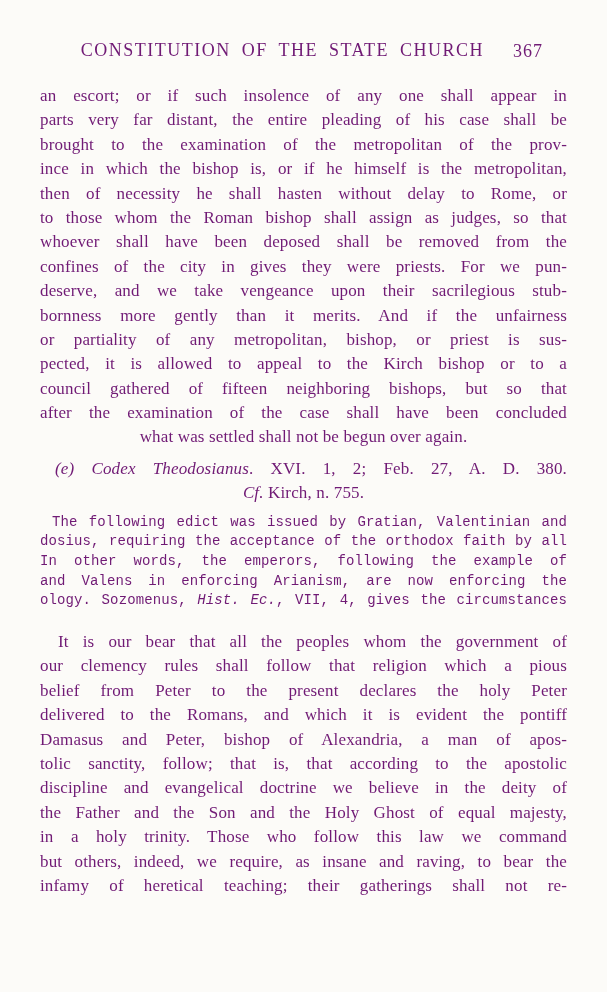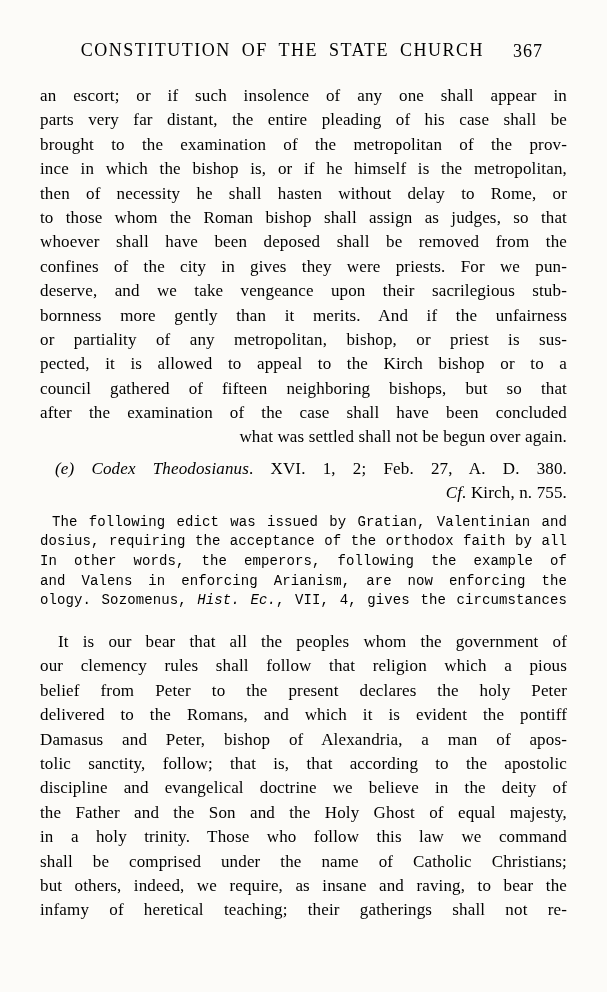--- a/index.html
+++ b/index.html
@@ -45,21 +45,21 @@
   .para { position: relative; }
   .line {
     text-align: justify;
     overflow: hidden;
   }
   .line::after {
     content: "";
     display: inline-block;
     width: 100%;
   }
-  .line.no-justify { text-align: right; }
+  .line.no-justify { text-align: center; }
   .line.no-justify::after { content: none; }
   .body .line, .citation .line {
     font-size: 17px;
     line-height: 24.4px;
     height: 24.4px;
     letter-spacing: 0.15px;
   }
   .small .line {
     font-size: 14px;
     line-height: 19.7px;
@@ -70,21 +70,21 @@
   .citation.indent .line:first-child { text-indent: 15px; }
   .small.indent .line:first-child  { text-indent: 12px; }
   .citation { margin-top: 7px; }
   .small    { margin-top: 7px; font-family: Liberation Mono, monospace; }
   .mt-lg    { margin-top: 19px; }
   .it { font-style: italic; }
 </style>
 </head>
 <body style="background: rgb(252, 251, 248);">
 
-<div class="page" style="color: #000000;">
+<div class="page" style="color: #701a75;">
 
   <div class="running-header">
     <span class="header-title">CONSTITUTION OF THE STATE CHURCH</span>
     <span class="page-number">367</span>
   </div>
 
   <div class="para body">
       <div class="line"><span>an escort; or if such insolence of any one shall appear in</span></div>
       <div class="line"><span>parts very far distant, the entire pleading of his case shall be</span></div>
       <div class="line"><span>brought to the examination of the metropolitan of the prov-</span></div>
@@ -118,18 +118,17 @@
   <div class="para body indent mt-lg">
       <div class="line"><span>It is our bear that all the peoples whom the government of</span></div>
       <div class="line"><span>our clemency rules shall follow that religion which a pious</span></div>
       <div class="line"><span>belief from Peter to the present declares the holy Peter</span></div>
       <div class="line"><span>delivered to the Romans, and which it is evident the pontiff</span></div>
       <div class="line"><span>Damasus and Peter, bishop of Alexandria, a man of apos-</span></div>
       <div class="line"><span>tolic sanctity, follow; that is, that according to the apostolic</span></div>
       <div class="line"><span>discipline and evangelical doctrine we believe in the deity of</span></div>
       <div class="line"><span>the Father and the Son and the Holy Ghost of equal majesty,</span></div>
       <div class="line"><span>in a holy trinity.  Those who follow this law we command</span></div>
-      <div class="line"><span>shall be comprised under the name of Catholic Christians;</span></div>
       <div class="line"><span>but others, indeed, we require, as insane and raving, to bear the</span></div>
       <div class="line"><span>infamy of heretical teaching; their gatherings shall not re-</span></div>
     </div>
 
 </div>
 
 </body></html>

